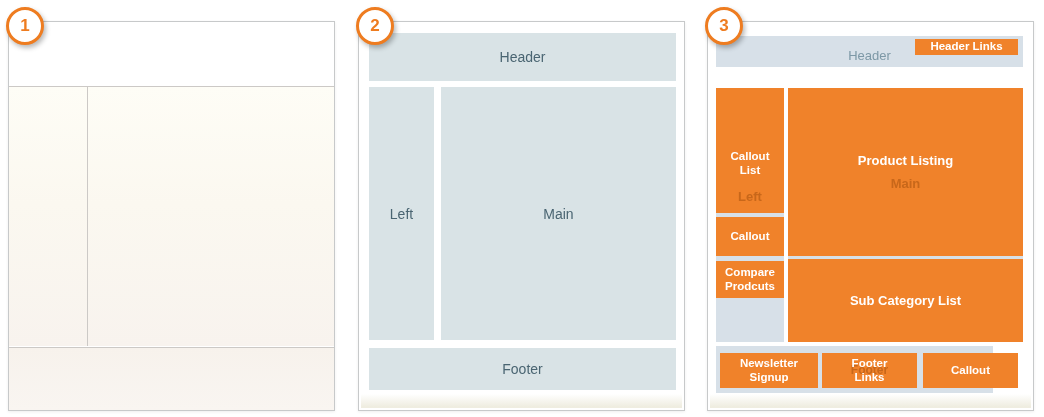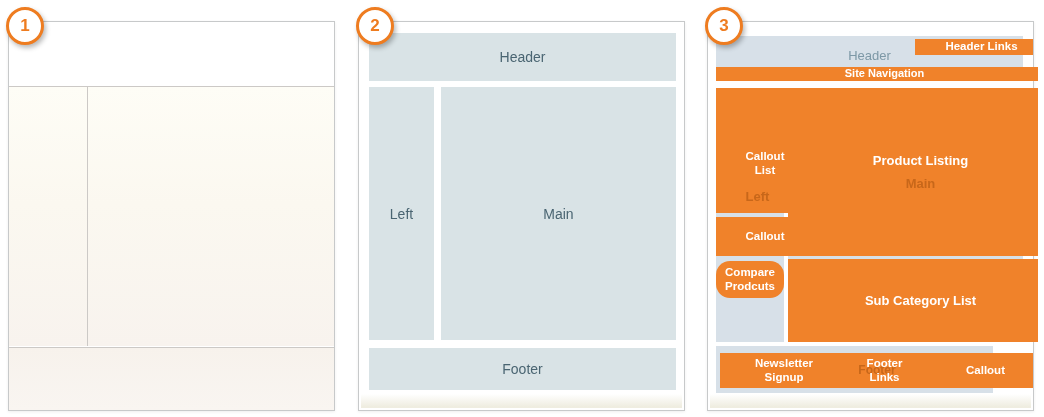--- a/index.html
+++ b/index.html
@@ -35,31 +35,31 @@
   .p2-footer{left:10px;top:326px;width:307px;height:42px;}
   .bottom-strip::after{content:"";position:absolute;left:2px;right:2px;bottom:2px;height:14px;
        background:linear-gradient(180deg,rgba(239,237,224,0) 0%,#efede0 90%);}
 
   
   .blue{position:absolute;background:#d7e0e8;}
   .p3-band-header{left:8px;top:14px;width:307px;height:31px;}
   .ghost-header{position:absolute;left:0;right:0;top:12px;text-align:center;
        color:#7d98a6;font-size:13px;}
   .orange{position:absolute;background:#f0822a;color:#ffffff;font-weight:bold;
-       display:flex;align-items:center;justify-content:center;text-align:center;line-height:1.2;padding-left:15px;}
+       display:flex;align-items:center;justify-content:center;text-align:center;line-height:1.2;}
   .p3-header-links{left:207px;top:17px;width:103px;height:16px;font-size:11.5px;}
   .p3-site-nav{left:8px;top:45px;width:307px;height:14px;font-size:11px;}
   .p3-region-left{left:8px;top:66px;width:68px;height:254px;}
   .p3-region-main{left:80px;top:66px;width:235px;height:254px;}
   .p3-cat{left:8px;top:66px;width:68px;height:125px;font-size:11.5px;flex-direction:column;}
   .p3-cat .lbl{margin-top:26px;}
   .ghost-orange{color:rgba(150,72,6,.45);font-weight:bold;}
   .p3-cat .ghost-orange{position:absolute;left:0;right:0;bottom:8px;text-align:center;font-size:13px;}
   .p3-callout1{left:8px;top:195px;width:68px;height:39px;font-size:11.5px;}
-  .p3-compare{left:8px;top:239px;width:68px;height:37px;font-size:11.5px;padding:0 4px;box-sizing:border-box;border-radius:14px;}
+  .p3-compare{left:8px;top:239px;width:68px;height:37px;font-size:11.5px;padding:0 4px;box-sizing:border-box;}
   .p3-prod{left:80px;top:66px;width:235px;height:168px;font-size:13px;flex-direction:column;}
   .p3-prod .ghost-orange{margin-top:7px;font-size:13px;}
   .p3-subcat{left:80px;top:237px;width:235px;height:83px;font-size:13px;text-align:center;}
   .p3-band-footer{left:8px;top:324px;width:277px;height:47px;}
   .fbox{position:absolute;top:7px;height:35px;font-size:11.5px;}
   .p3-newsletter{left:4px;width:98px;}
   .p3-footer-links{left:106px;width:95px;}
   .p3-callout2{left:207px;width:95px;}
   .wrap-narrow{display:block;width:60px;margin:0 auto;}
   .p3-footer-links .ghost-orange{position:absolute;left:0;right:0;top:10px;text-align:center;font-size:12px;z-index:0;}
@@ -96,23 +96,20 @@
 
   <section class="panel bottom-strip" id="panel-3">
     <div class="badge">3</div>
 
     <div class="blue p3-band-header">
       <div class="ghost-header">Header</div>
     </div>
     <div class="orange p3-header-links">
       <span>Header Links</span>
     </div>
-    <div class="orange p3-site-nav">
-      <span>Site Navigation</span>
-    </div>
 
     <div class="blue p3-region-left"></div>
     <div class="blue p3-region-main"></div>
 
     <div class="orange p3-cat">
       <span class="lbl wrap-narrow">Callout List</span>
       <span class="ghost-orange">Left</span>
     </div>
     <div class="orange p3-callout1">
       <span>Callout</span>

